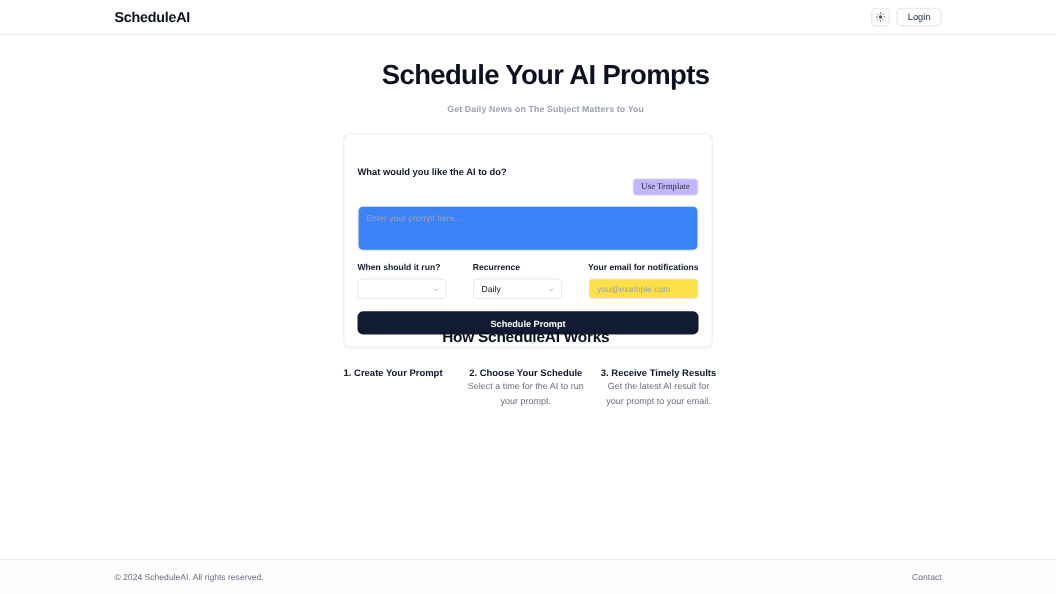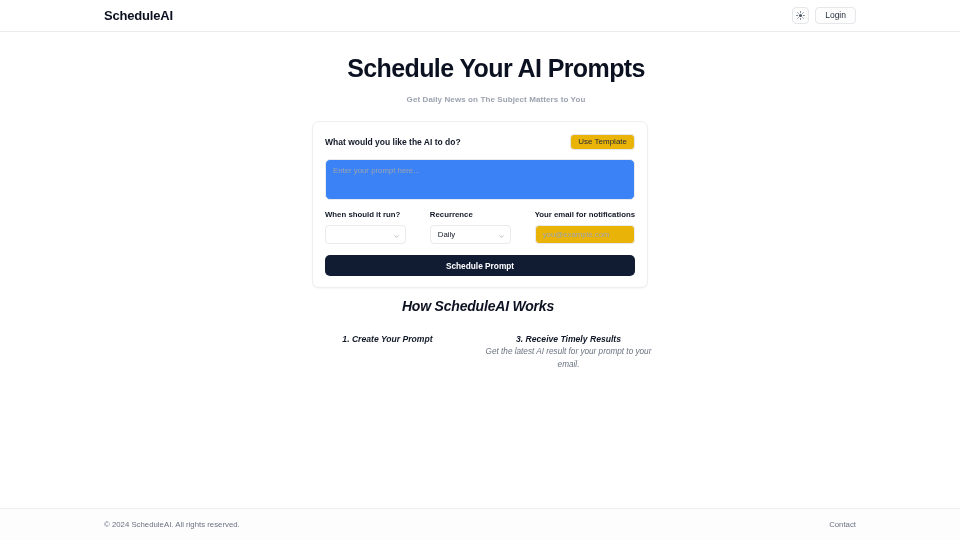--- a/index.html
+++ b/index.html
@@ -99,27 +99,28 @@
     margin-bottom: 9px;
   }
   .card-head-label {
     font-size: 8.5px;
     font-weight: bold;
     color: #111827;
   }
   .template-btn {
     border: 1px solid #e6e7ea;
     border-radius: 4px;
-    background: #eab308;
+    background: #c4b5fd;
     font-size: 8px;
     color: #1f2937;
     padding: 3px 7px;
     line-height: 1;
     cursor: pointer;
-    font-family: Liberation Sans, sans-serif;
+    font-family: Liberation Serif, serif;
+    margin-top: 28px;
   }
   .prompt-area {
     width: 100%;
     height: 41px;
     border: 1px solid #e9eaee;
     border-radius: 5px;
     resize: none;
     padding: 6px 7px;
     font-size: 7.8px;
     color: #111827;
@@ -162,21 +163,21 @@
     right: 6px;
     top: 50%;
     transform: translateY(-50%);
     pointer-events: none;
   }
   .email-input {
     width: 100%;
     height: 19px;
     border: 1px solid #e9eaee;
     border-radius: 4px;
-    background: #eab308;
+    background: #fde047;
     font-size: 7.8px;
     color: #111827;
     padding: 0 7px;
     font-family: "Liberation Sans", sans-serif;
   }
   .email-input::placeholder { color: #9ca3af; }
 
   .submit-btn {
     margin-top: 11px;
     width: 100%;
@@ -191,21 +192,20 @@
     font-family: "Liberation Sans", sans-serif;
   }
 
   
   .how {
     position: absolute;
     left: 0;
     right: 4px;
     top: 298px;
     text-align: center;
-    font-style: italic;
   }
   .how h2 {
     margin: 0;
     font-size: 14px;
     font-weight: bold;
     color: #0b1120;
     letter-spacing: -0.2px;
   }
   .steps {
     margin: 19px auto 0 auto;
@@ -329,20 +329,24 @@
   <button class="submit-btn">Schedule Prompt</button>
 </div>
 
 <div class="how">
   <h2>How ScheduleAI Works</h2>
   <div class="steps">
     <div class="step">
       <p class="step-title">1. Create Your Prompt</p>
     </div>
     <div class="step">
+      <p class="step-title">2. Choose Your Schedule</p>
+      <p class="step-desc">Select a time for the AI to run your prompt.</p>
+    </div>
+    <div class="step">
       <p class="step-title">3. Receive Timely Results</p>
       <p class="step-desc">Get the latest AI result for your prompt to your email.</p>
     </div>
   </div>
 </div>
 
 <div class="footer">
   <div class="footer-copy">© 2024 ScheduleAI. All rights reserved.</div>
   <a class="footer-link">Contact</a>
 </div>

